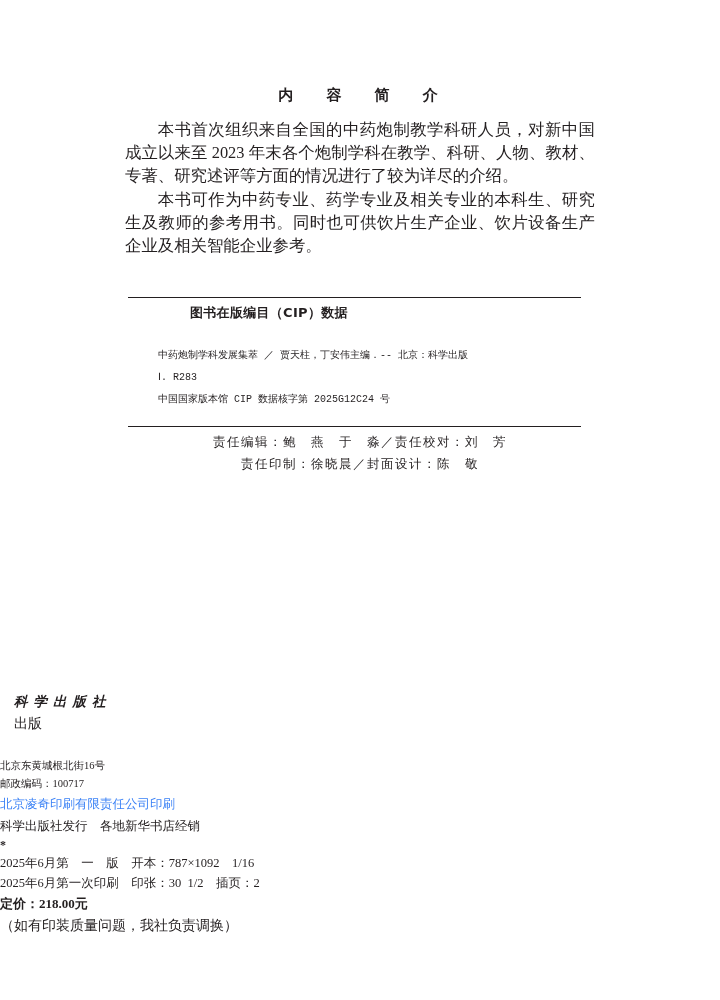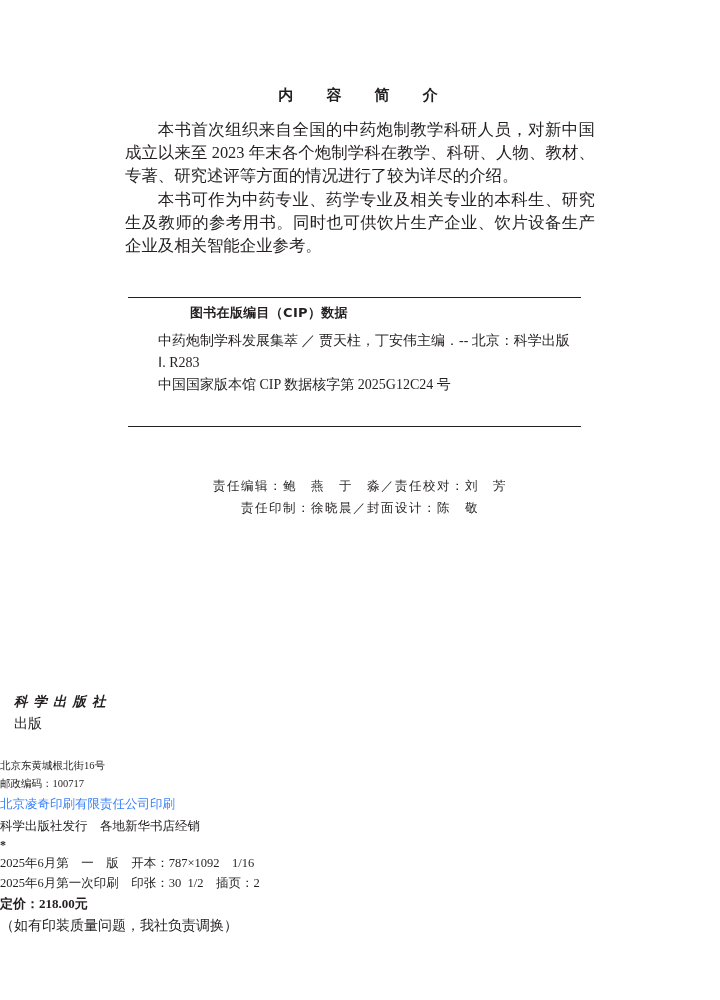--- a/index.html
+++ b/index.html
@@ -54,36 +54,35 @@
 
     .cip-heading {
       left: 158px; top: 304px;
       font-family: "DejaVu Sans", "Liberation Sans", sans-serif;
       font-size: 13px;
       font-weight: bold;
       letter-spacing: 0.3px;
       margin-left: 32px;
     }
     .cip-body {
-      left: 128px; width: 455px; top: 330px;
-      font-family: Liberation Serif, serif;
-      font-size: 14px;
+      left: 128px; width: 455px; top: 345px;
+      font-family: Liberation Mono, monospace;
+      font-size: 10px;
       line-height: 22px;
     }
     .cip-body .line { white-space: nowrap; }
     .cip-body .indent { padding-left: 30px; }
 
     .credits {
       left: 0; width: 720px; top: 431px;
       text-align: center;
       font-family: "DejaVu Serif", "Liberation Serif", serif;
       font-size: 12.5px;
       line-height: 22px;
       letter-spacing: 1.5px;
-      margin-top: 44px;
     }
 
     
     .imprint {
       left: 0; width: 720px; top: 668px;
       font-family: "Liberation Serif", "DejaVu Serif", serif;
     }
     .imprint .row { white-space: pre; }
     .publisher-row { font-size: 14px; line-height: 22px; }
     .publisher-name {

